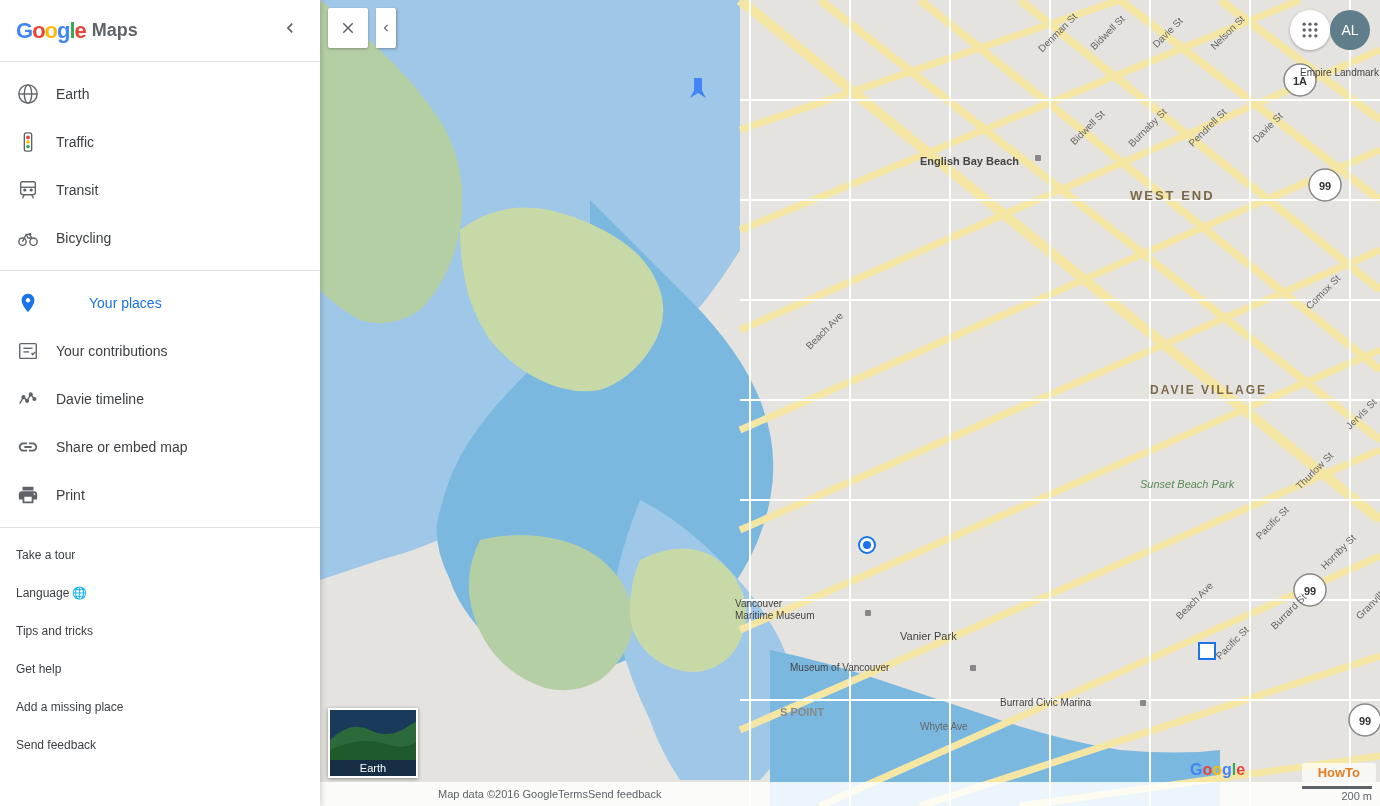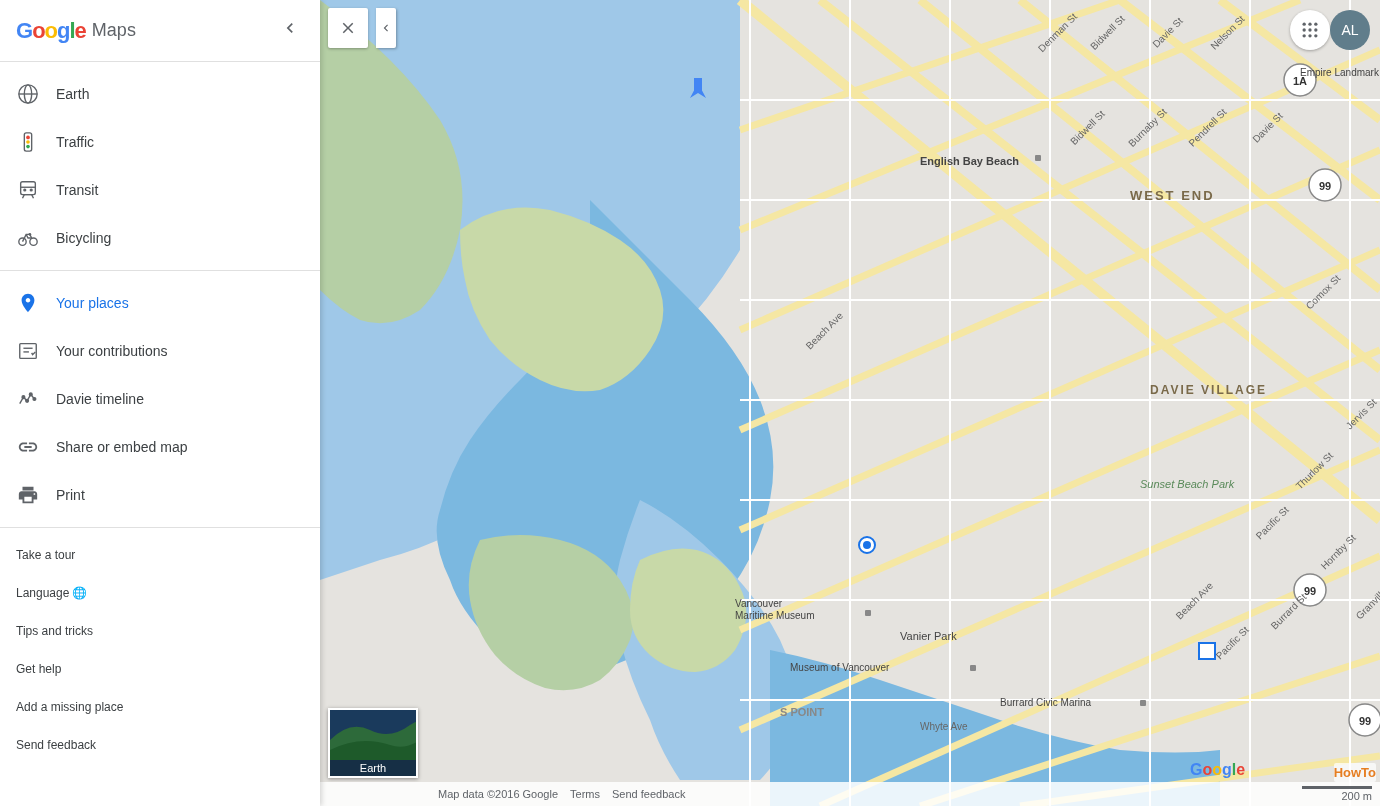--- a/index.html
+++ b/index.html
@@ -28,21 +28,21 @@
     }
 
     .google-maps-logo {
       display: flex;
       align-items: center;
       gap: 6px;
     }
 
     .logo-text {
       font-size: 18px;
-      font-weight: 400;
+      font-weight: 700;
       color: #5f6368;
     }
 
     .logo-g { color: #4285f4; }
     .logo-o1 { color: #ea4335; }
     .logo-o2 { color: #fbbc05; }
     .logo-g2 { color: #4285f4; }
     .logo-l { color: #34a853; }
     .logo-e { color: #ea4335; }
 
@@ -65,21 +65,21 @@
       align-items: center;
       padding: 12px 16px;
       cursor: pointer;
       font-size: 14px;
       color: #3c4043;
       gap: 16px;
       transition: background 0.1s;
     }
 
     .sidebar-item.active { color: #1a73e8; }
-    .sidebar-item.active .item-label { color: #1a73e8; }
+    .sidebar-item.active .item-label { color: #1a73e8; margin-left: 33px; }
 
     .item-icon {
       width: 24px;
       height: 24px;
       display: flex;
       align-items: center;
       justify-content: center;
       flex-shrink: 0;
     }
 
@@ -540,31 +540,31 @@
     <svg width="90" height="50" viewBox="0 0 90 50">
       <rect width="90" height="50" fill="#1a3a5c"></rect>
       <path d="M0,30 Q20,10 40,20 Q60,30 80,15 Q85,12 90,10 L90,50 L0,50 Z" fill="#2d6a3a"></path>
       <path d="M0,40 Q30,25 60,35 Q75,40 90,30 L90,50 L0,50 Z" fill="#1e5a2a"></path>
     </svg>
     <div class="earth-thumb-label">Earth</div>
   </div>
 
   
   <div class="map-bottom-bar">
-    <div style="display:flex; gap:12px; align-items:center; padding-left:110px;">
+    <div style="display:flex; align-items:center; padding-left:110px;">
       <span>Map data ©2016 Google</span>
       <span style="cursor:pointer;">Terms</span>
       <span style="cursor:pointer;">Send feedback</span>
     </div>
     <div style="display:flex; align-items:center; gap:8px;">
       <div style="display:flex; flex-direction:column; align-items:flex-end;">
         <div style="width:70px; height:0; border-bottom:3px solid #5f6368; border-left:3px solid #5f6368; border-right:3px solid #5f6368;"></div>
         <span style="font-size:11px; color:#5f6368; margin-top:1px;">200 m</span>
       </div>
     </div>
   </div>
 
   
-  <div style="position:absolute; bottom:24px; right:4px; background:rgba(255,255,255,0.7); padding:2px 0; font-size:13px; font-weight:bold; color:#e67e22; z-index:6; border-radius:2px;">
+  <div style="position:absolute; bottom:24px; right:4px; background:rgba(255,255,255,0.7); padding:2px 16px; font-size:13px; font-weight:bold; color:#e67e22; z-index:6; border-radius:2px;">
     HowTo
   </div>
 
 </div>
 
 </body></html>

